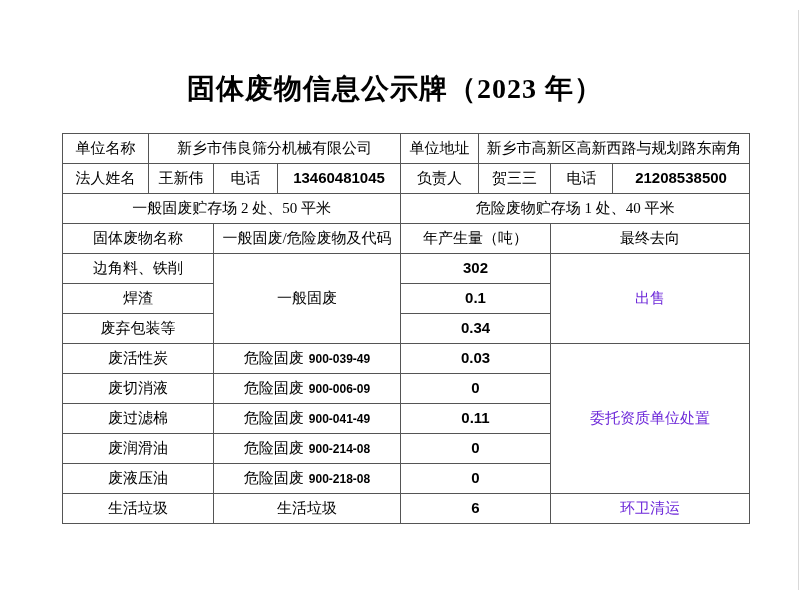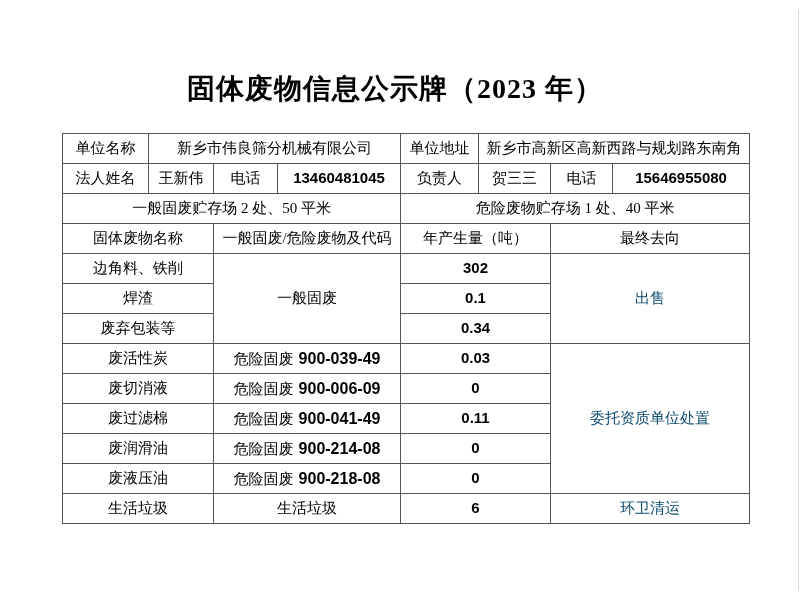--- a/index.html
+++ b/index.html
@@ -45,24 +45,24 @@
     text-align: center;
     vertical-align: middle;
     font-size: 15px;
     line-height: 1.1;
     overflow: hidden;
     white-space: nowrap;
   }
   .num {
     font-family: "Liberation Sans", "DejaVu Sans", sans-serif;
     font-weight: 600;
-    font-size: 16px;
+    font-size: 12px;
   }
   .code-gap { margin-left: 5px; }
-  .blue { color: #0c4a6e; }
+  .blue { color: #6d28d9; }
 </style>
 </head>
 <body>
 
 <div class="page-edge"></div>
 
 <h1 class="doc-title">固体废物信息公示牌（2023 年）</h1>
 
 <table class="notice">
   <colgroup>
@@ -85,21 +85,21 @@
     </tr>
 
     <tr>
       <td>法人姓名</td>
       <td>王新伟</td>
       <td>电话</td>
       <td class="num">13460481045</td>
       <td>负责人</td>
       <td>贺三三</td>
       <td>电话</td>
-      <td class="num">15646955080</td>
+      <td class="num">21208538500</td>
     </tr>
 
     <tr>
       <td colspan="4">一般固废贮存场 2 处、50 平米</td>
       <td colspan="4">危险废物贮存场 1 处、40 平米</td>
     </tr>
 
     <tr>
       <td colspan="2">固体废物名称</td>
       <td colspan="2">一般固废/危险废物及代码</td>

